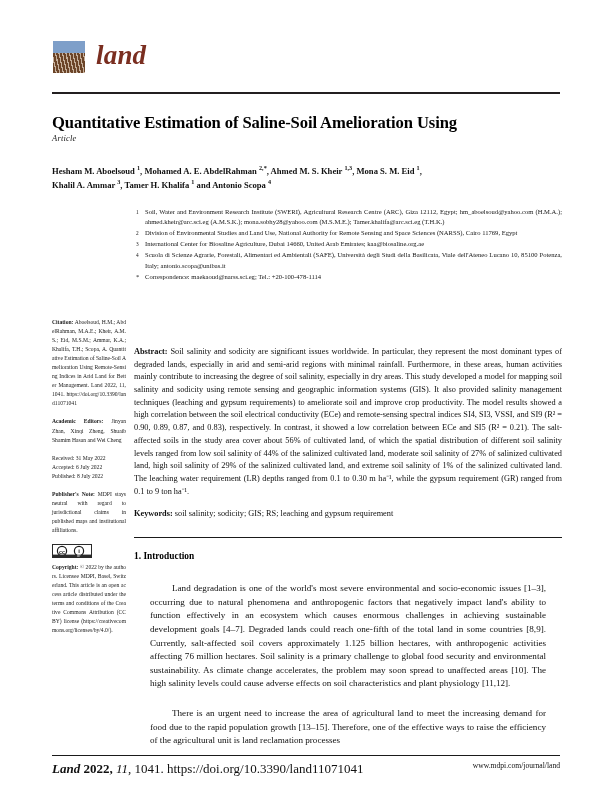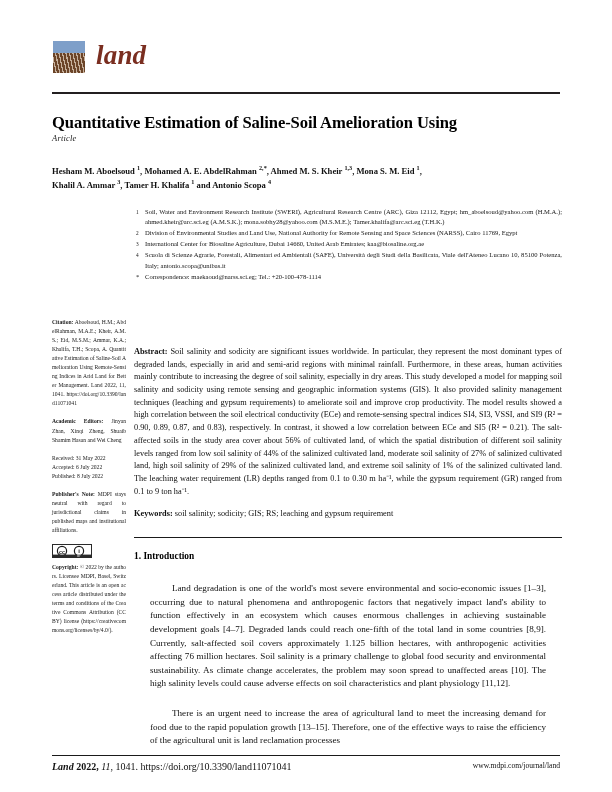--- a/index.html
+++ b/index.html
@@ -229,21 +229,21 @@
     position: absolute;
     left: 52px; top: 755px;
     width: 508px;
     height: 1.1px;
     background: #1a1a1a;
   }
   .footer-left {
     position: absolute;
     left: 52px; top: 761px;
     font-family: "Liberation Serif", serif;
-    font-size: 10px;
+    font-size: 13px;
     color: #111111;
   }
   .footer-left i { font-style: italic; }
   .footer-left b { font-weight: bold; }
   .footer-right {
     position: absolute;
     right: 52px; top: 761px;
     font-family: "Liberation Serif", serif;
     font-size: 7.6px;
     color: #111111;

